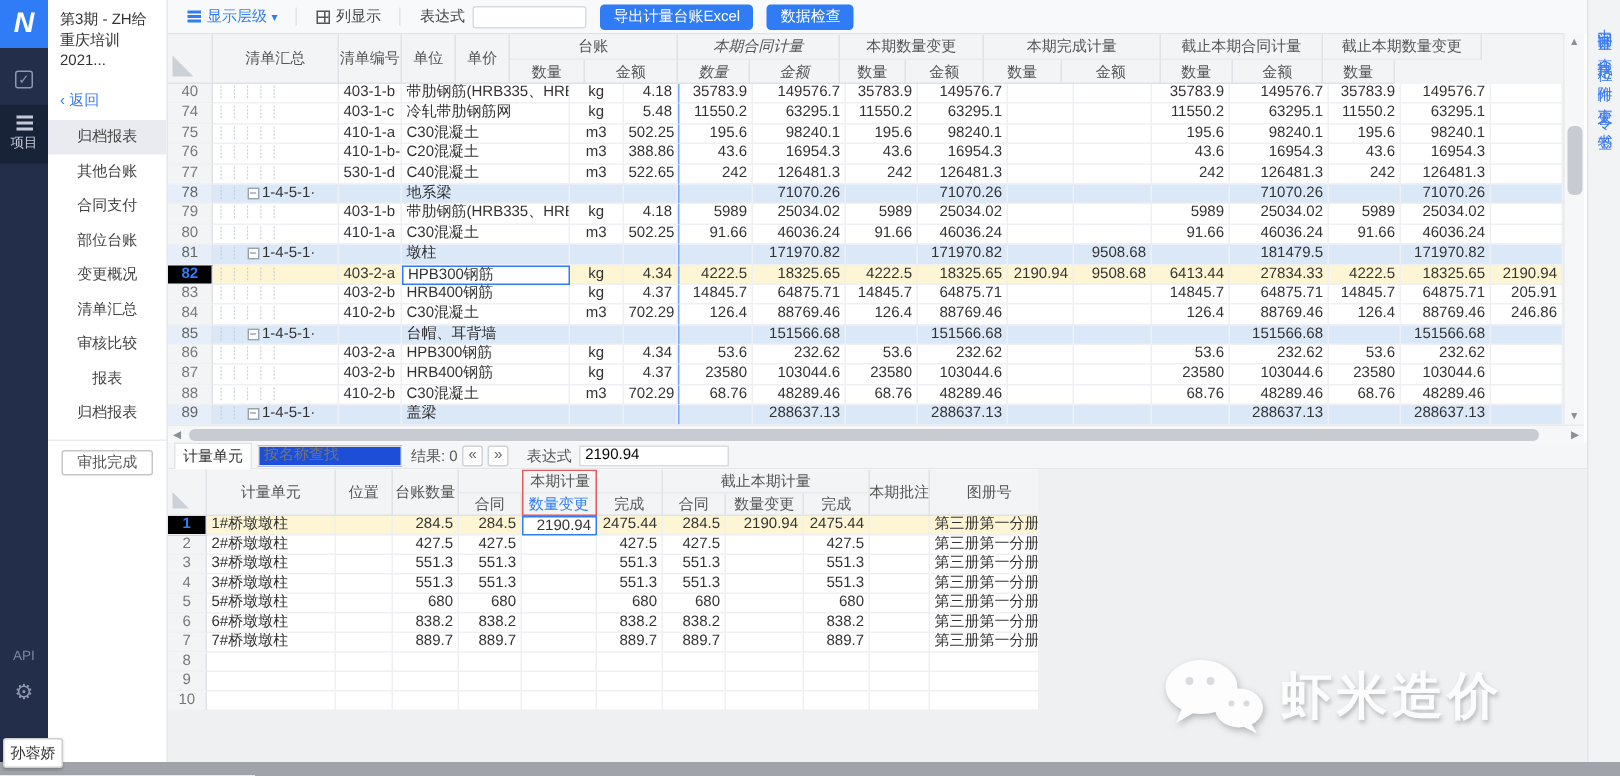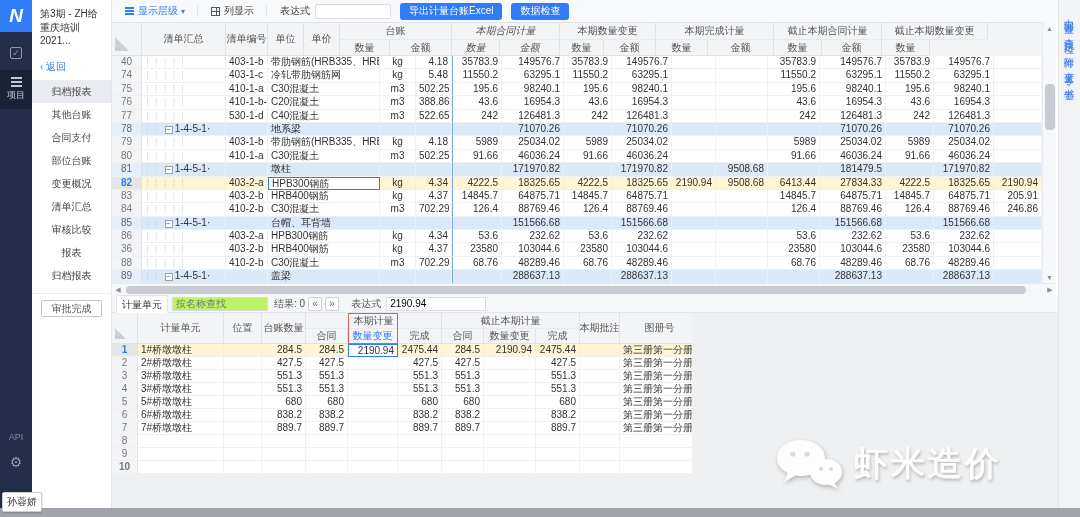--- a/index.html
+++ b/index.html
@@ -61,41 +61,41 @@
 .tbody{height:228px;overflow:hidden}
 .trow{display:flex;height:13.4px;cursor:pointer}
 .tc{flex:none;border-right:1px solid #eef0f3;border-bottom:1px solid #eef0f3;overflow:hidden;
     white-space:nowrap;line-height:12.4px;padding:0 3px;color:#333}
 .num{background:#f3f4f6;color:#777;text-align:center;border-right:1px solid #dfe2e6;padding:0}
 .right{text-align:right}
 .center{text-align:center}
 .r-group .tc{background:#dbe8f8}
 .r-group .num{background:#e6eef9;color:#666}
 .r-sel .tc{background:#fdf5d3}
-.r-sel .num{background:#e5e5e5;color:#2f7cf6;font-weight:bold}
+.r-sel .num{background:#000000;color:#2f7cf6;font-weight:bold}
 .focus-cell{border:1px solid #2f7cf6 !important;background:#fff !important}
 .blue-split{border-left:1px solid #7aa6ee}
 .guides{color:#c7ccd4;font-size:8px;letter-spacing:4px}
 .mbox{display:inline-flex;width:8px;height:8px;border:1px solid #9aa2ad;color:#667;font-size:8px;
       line-height:6px;align-items:center;justify-content:center;margin:0 2px;background:#fff}
 .node-lbl{color:#333}
 
 .vsb{position:absolute;left:930px;top:22px;width:14px;height:261px;background:#f6f7f8;border-left:1px solid #e8eaed}
 .sb-arrow{height:12px;display:flex;align-items:center;justify-content:center;color:#8a8f98;font-size:7px}
 .vsb .thumb{position:absolute;left:2px;top:62px;width:10px;height:46px;background:#c8ccd2;border-radius:4px}
 .vsb .sb-bottom{position:absolute;bottom:0;left:0;width:100%}
 .hsb{position:absolute;left:0;top:283px;width:944px;height:12px;background:#f6f7f8;border-top:1px solid #e8eaed}
 .hsb .thumb{position:absolute;left:14px;top:2px;width:900px;height:8px;background:#c8ccd2;border-radius:4px}
 .hsb .sb-l{position:absolute;left:0;top:0;width:12px;height:12px}
 .hsb .sb-r{position:absolute;right:0;top:0;width:12px;height:12px}
 
 .midbar{position:absolute;left:0;top:295px;width:946px;height:18px;background:#f5f6f8;
         border-bottom:1px solid #e3e5e9;display:flex;align-items:center}
 .mtab{margin-left:4px;padding:0 5px;height:18px;line-height:18px;background:#fff;border:1px solid #e3e5e9;border-bottom:none;color:#333}
-.minput{width:96px;height:14px;border:1px solid #d9dbe0;background:#bef264;margin-left:4px;font-size:10px;padding:0 3px}
+.minput{width:96px;height:14px;border:1px solid #d9dbe0;background:#1d4ed8;margin-left:4px;font-size:10px;padding:0 3px}
 .mres{margin-left:6px;color:#555}
 .mbtn{width:14px;height:14px;border:1px solid #cfd2d8;background:#fff;margin-left:3px;display:flex;
       align-items:center;justify-content:center;color:#666;cursor:pointer;border-radius:2px}
 .mexpr-lbl{margin-left:12px;color:#555}
 .mexpr{width:100px;height:14px;border:1px solid #d9dbe0;background:#fff;margin-left:5px;font-size:10px;padding:0 3px}
 
 .bpanel{position:absolute;left:0;top:313px;width:946px;height:195px;background:#eef0f2}
 .bwrap{position:absolute;left:0;top:0;width:580px;background:#fff;overflow:hidden}
 .bhead{display:flex;height:31px;background:#f3f4f6;position:relative}
 .bh2{flex:none;display:flex;flex-direction:column}
@@ -490,21 +490,21 @@
           <div class="tc right" style="width: 60px;">232.62</div>
           <div class="tc right" style="width: 44px;"></div>
           <div class="tc right" style="width: 52px;"></div>
           <div class="tc right" style="width: 52px;">53.6</div>
           <div class="tc right" style="width: 66px;">232.62</div>
           <div class="tc right" style="width: 48px;">53.6</div>
           <div class="tc right" style="width: 60px;">232.62</div>
           <div class="tc right" style="width: 48px;"></div>
         </div>
         <div class="trow">
-          <div class="tc num" style="width: 30px;">36</div>
+          <div class="tc num" style="width: 30px;">87</div>
           <div class="tc" style="width: 84px;"><span class="guides">┊┊┊┊┊</span></div>
           <div class="tc" style="width: 42px;">403-2-b</div>
           <div class="tc" style="width: 112px;">HRB400钢筋</div>
           <div class="tc center" style="width: 36px;">kg</div>
           <div class="tc right" style="width: 36px;">4.37</div>
           <div class="tc right blue-split" style="width: 50px;">23580</div>
           <div class="tc right" style="width: 62px;">103044.6</div>
           <div class="tc right" style="width: 48px;">23580</div>
           <div class="tc right" style="width: 60px;">103044.6</div>
           <div class="tc right" style="width: 44px;"></div>
@@ -728,21 +728,21 @@
             <div class="tc right" style="width: 42px;"></div>
             <div class="tc right" style="width: 50px;"></div>
             <div class="tc right" style="width: 44px;"></div>
             <div class="tc right" style="width: 42px;"></div>
             <div class="tc right" style="width: 52px;"></div>
             <div class="tc right" style="width: 44px;"></div>
             <div class="tc" style="width: 40px;"></div>
             <div class="tc" style="width: 80px;"></div>
           </div>
           <div class="brow">
-            <div class="tc num" style="width: 26px; font-weight: bold;">10</div>
+            <div class="tc num" style="width: 26px;">10</div>
             <div class="tc" style="width: 86px;"></div>
             <div class="tc" style="width: 38px;"></div>
             <div class="tc right" style="width: 44px;"></div>
             <div class="tc right" style="width: 42px;"></div>
             <div class="tc right" style="width: 50px;"></div>
             <div class="tc right" style="width: 44px;"></div>
             <div class="tc right" style="width: 42px;"></div>
             <div class="tc right" style="width: 52px;"></div>
             <div class="tc right" style="width: 44px;"></div>
             <div class="tc" style="width: 40px;"></div>

